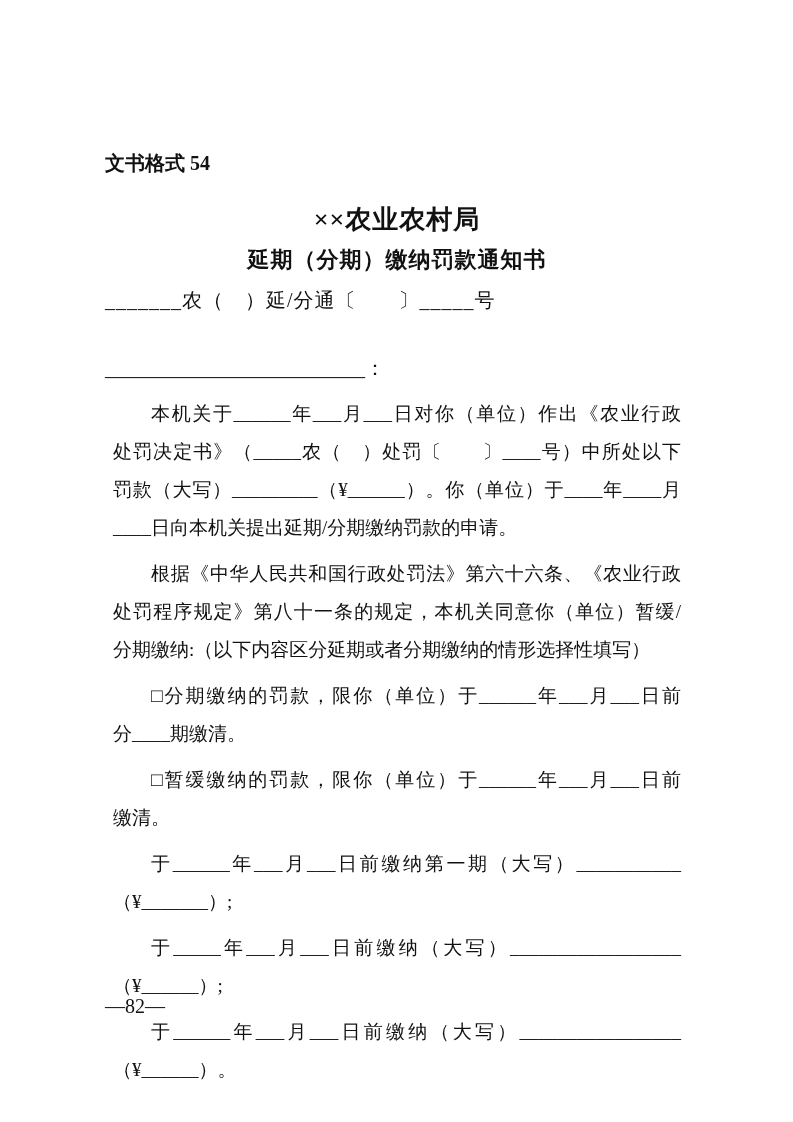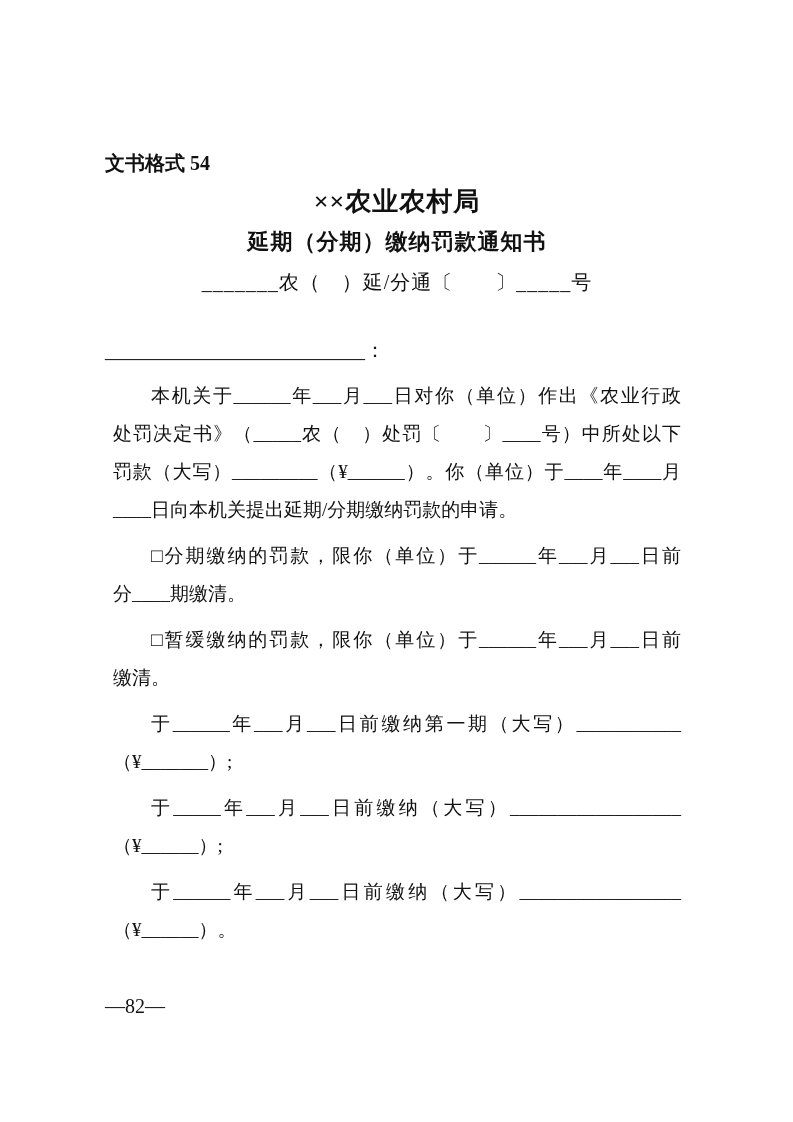--- a/index.html
+++ b/index.html
@@ -5,28 +5,28 @@
   html, body { margin: 0; padding: 0; background: #ffffff; }
   .page {
     width: 793px; height: 1122px; background: #ffffff; color: #111;
     position: relative; box-sizing: border-box;
     padding: 150px 104px 0 105px;
     font-family: "Liberation Serif", "DejaVu Serif", serif;
     overflow: hidden;
   }
   .doc-format { font-weight: bold; font-size: 20px; line-height: 26px; }
   .agency-title {
-    margin: 6px 0 0 0; text-align: center; font-weight: bold;
+    margin: 24px 0 0 0; text-align: center; font-weight: bold;
     font-size: 26px; line-height: 40px; letter-spacing: 1px;
   }
   .doc-title {
     margin: 0; text-align: center; font-weight: bold;
     font-size: 22px; line-height: 40px; letter-spacing: 1px;
   }
-  .doc-number { text-align: center; font-size: 20px; line-height: 40px; letter-spacing: 1px; }
+  .doc-number { text-align: left; font-size: 20px; line-height: 40px; letter-spacing: 1px; }
   .salutation { font-size: 20px; line-height: 38px; margin-top: 29px; }
   .body-text { font-size: 19px; }
   .para { margin: 8px; }
   .line { line-height: 38px; text-align: justify; white-space: normal; }
   .line.fill { text-align-last: justify; }
   .para .line:first-child { text-indent: 2em; }
   .page-number { position: absolute; left: 105px; top: 992px; font-size: 20px; line-height: 28px; }
 </style>
 </head>
 <body>
@@ -45,20 +45,25 @@
     <div class="salutation">__________________________：</div>
 
     <div>
         <div class="para">
           <div class="line fill">本机关于______年___月___日对你（单位）作出《农业行政</div>
           <div class="line fill">处罚决定书》（_____农（　）处罚〔　　〕____号）中所处以下</div>
           <div class="line fill">罚款（大写）_________（¥______）。你（单位）于____年____月</div>
           <div class="line">____日向本机关提出延期/分期缴纳罚款的申请。</div>
         </div>
         <div class="para">
+          <div class="line fill">根据《中华人民共和国行政处罚法》第六十六条、《农业行政</div>
+          <div class="line fill">处罚程序规定》第八十一条的规定，本机关同意你（单位）暂缓/</div>
+          <div class="line">分期缴纳:（以下内容区分延期或者分期缴纳的情形选择性填写）</div>
+        </div>
+        <div class="para">
           <div class="line fill">□分期缴纳的罚款，限你（单位）于______年___月___日前</div>
           <div class="line">分____期缴清。</div>
         </div>
         <div class="para">
           <div class="line fill">□暂缓缴纳的罚款，限你（单位）于______年___月___日前</div>
           <div class="line">缴清。</div>
         </div>
         <div class="para">
           <div class="line fill">于______年___月___日前缴纳第一期（大写）___________</div>
           <div class="line">（¥_______）;</div>

